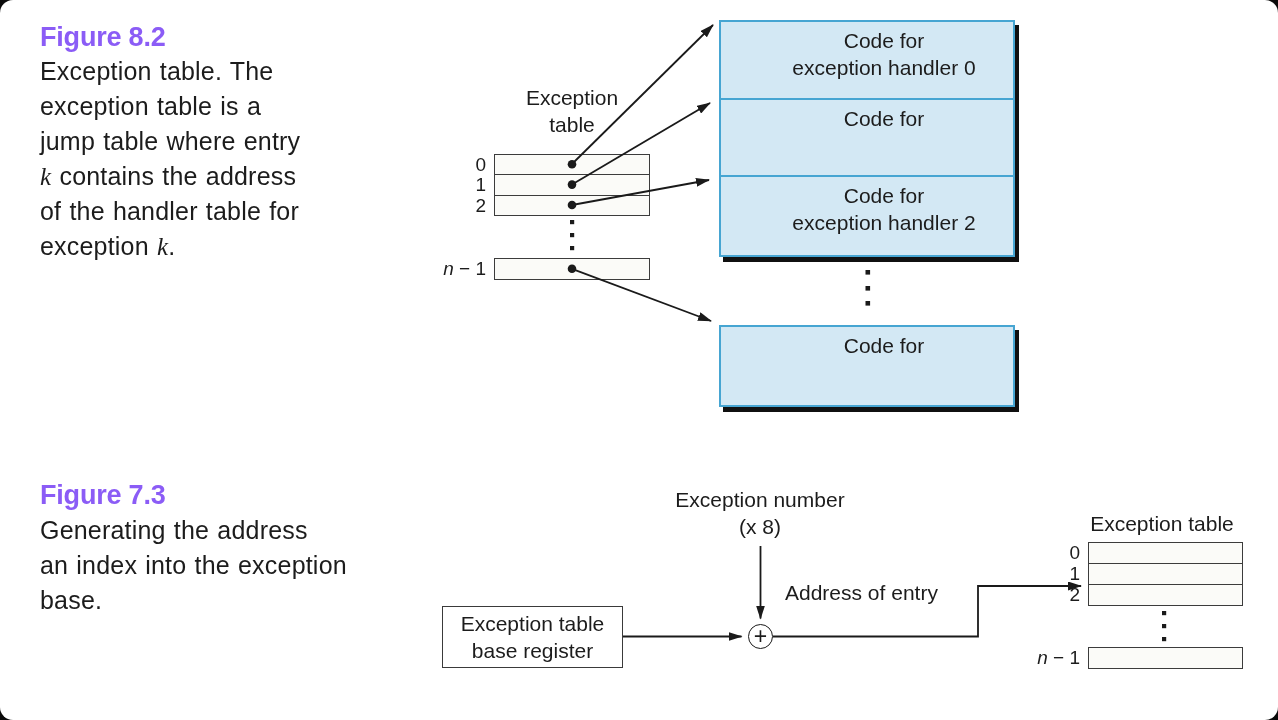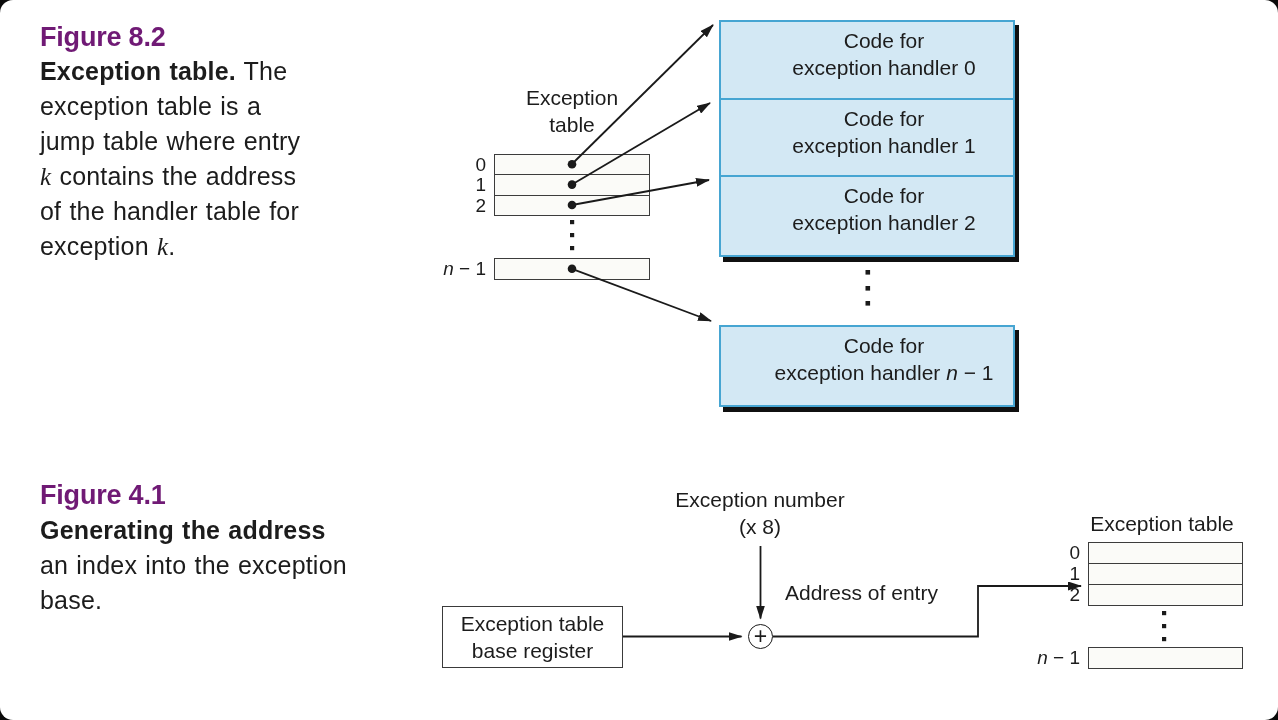--- a/index.html
+++ b/index.html
@@ -4,24 +4,24 @@
 <style>
   html,body{margin:0;padding:0;background:#0a0a0a;}
   .page{
     position:relative;width:1278px;height:720px;background:#ffffff;
     border-radius:13px;overflow:hidden;
     font-family:"Liberation Sans",sans-serif;color:#1c1c1c;
   }
   .fig-title{
     position:absolute;left:40px;
     font:700 27px/32px "Liberation Sans",sans-serif;
-    color:#701a75;letter-spacing:-0.2px;
+    color:#8b5cf6;letter-spacing:-0.2px;
   }
   .cap{position:absolute;left:40px;font:25px/35px "Liberation Sans",sans-serif;letter-spacing:0.2px;word-spacing:1px;}
-  .cap .b{font-weight:700;}
+  .cap .b{font-weight:400;}
   .iv{font-style:italic;font-family:"Liberation Serif",serif;}
   .dv{font-style:italic;}
   .dlabel{position:absolute;font:21px/27px "Liberation Sans",sans-serif;text-align:center;}
   .alabel{position:absolute;font:21px/25.5px "Liberation Sans",sans-serif;text-align:right;}
   .trow{
     position:absolute;box-sizing:border-box;width:156px;height:21.6px;
     background:#fbfbf8;border:1.6px solid #3c3c3c;z-index:1;
   }
   .trow.w155{width:155px;}
   .rlabel{position:absolute;width:56px;font:19px/21.6px "Liberation Sans",sans-serif;text-align:right;}
@@ -73,34 +73,32 @@
     <div class="rlabel" style="left:430px;top:174px">1</div>
     <div class="rlabel" style="left:430px;top:194.5px">2</div>
     <div class="rlabel" style="left:430px;top:258px"><span class="dv">n</span><span> − 1</span></div>
 
     <div class="hbox" style="top:20px">
       <div>Code for</div>
       <div>exception handler 0</div>
     </div>
     <div class="hbox" style="top:97.5px">
       <div>Code for</div>
-      <div>exception handler 1</div>
     </div>
     <div class="hbox" style="top:175px">
       <div>Code for</div>
       <div>exception handler 2</div>
     </div>
     <div class="hbox" style="top:325px">
       <div>Code for</div>
-      <div><span>exception handler </span><span class="dv">n</span><span> − 1</span></div>
     </div>
   </section>
 
   <section>
-    <div class="fig-title" style="top:479px">Figure 4.1</div>
+    <div class="fig-title" style="top:479px">Figure 7.3</div>
 
     <div class="cap" style="top:513px;width:360px">
       <div class="b">Generating the address</div>
       <div>an index into the exception</div>
       <div>base.</div>
     </div>
 
     <div class="dlabel" style="left:640px;top:486px;width:240px">
       <div>Exception number</div>
       <div>(x 8)</div>

